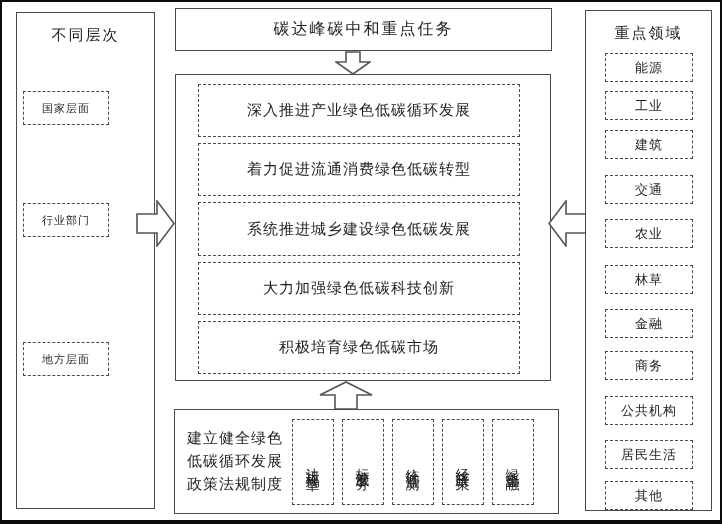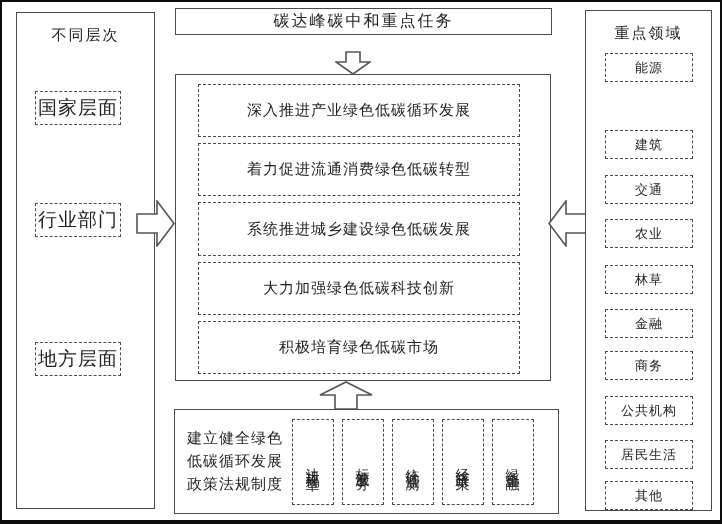--- a/index.html
+++ b/index.html
@@ -29,27 +29,27 @@
   }
   .panel-title {
     text-align:center;
     font-size:15px;
     letter-spacing:2px;
     padding-top:13px;
   }
   
   .left-panel { left:14px; top:10px; width:139px; height:497px; }
   .left-item {
-    position:absolute; left:18px;
+    position:absolute; left:6px;
     width:86px; height:34px;
-    font-size:19px; letter-spacing:1px;
+    font-size:11px; letter-spacing:1px;
   }
   
   .top-box {
-    left:173px; top:6px; width:377px; height:27px;
+    left:173px; top:6px; width:377px; height:43px;
     display:flex; align-items:center; justify-content:center;
     font-size:16px; letter-spacing:2px;
   }
   
   .center-box {
     left:173px; top:72px; width:376px; height:307px;
     display:flex; flex-direction:column;
     padding:9px 30px 6px 22px; gap:6px;
   }
   .task-row {
@@ -142,20 +142,21 @@
       <div class="dashed-box vbox">标准服务</div>
       <div class="dashed-box vbox">统计监测</div>
       <div class="dashed-box vbox">经济政策</div>
       <div class="dashed-box vbox">绿色金融</div>
     </div>
   </div>
 
   <div class="solid-box right-panel">
     <div class="panel-title">重点领域</div>
     <div class="dashed-box right-item" style="top:42px">能源</div>
+    <div class="dashed-box right-item" style="top:80px">工业</div>
     <div class="dashed-box right-item" style="top:119px">建筑</div>
     <div class="dashed-box right-item" style="top:164px">交通</div>
     <div class="dashed-box right-item" style="top:208px">农业</div>
     <div class="dashed-box right-item" style="top:254px">林草</div>
     <div class="dashed-box right-item" style="top:298px">金融</div>
     <div class="dashed-box right-item" style="top:340px">商务</div>
     <div class="dashed-box right-item" style="top:385px">公共机构</div>
     <div class="dashed-box right-item" style="top:429px">居民生活</div>
     <div class="dashed-box right-item" style="top:470px">其他</div>
   </div>

